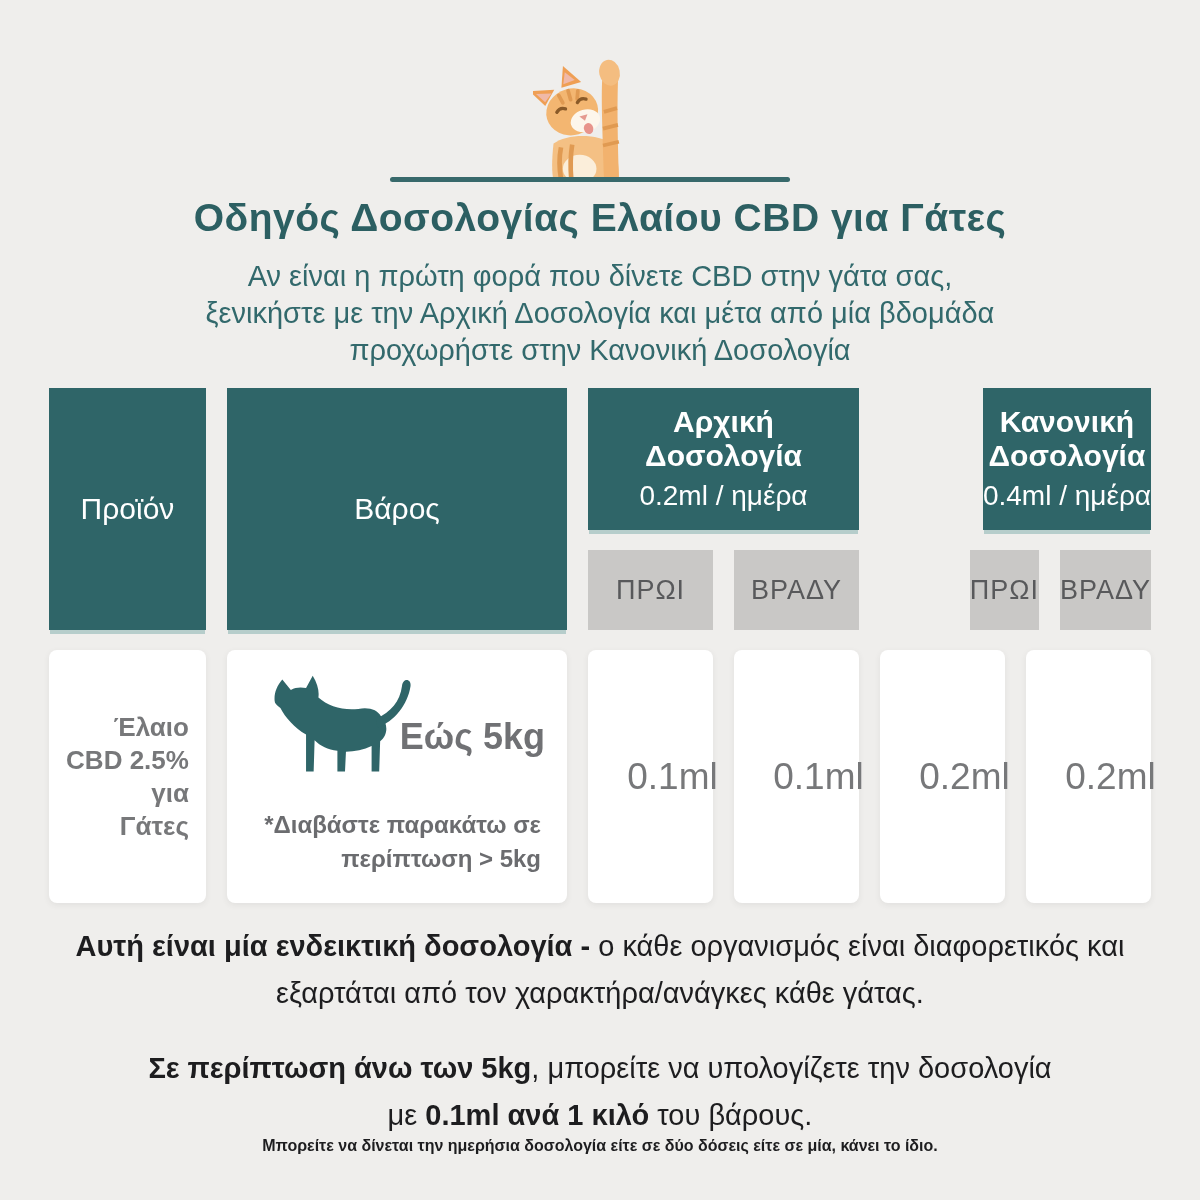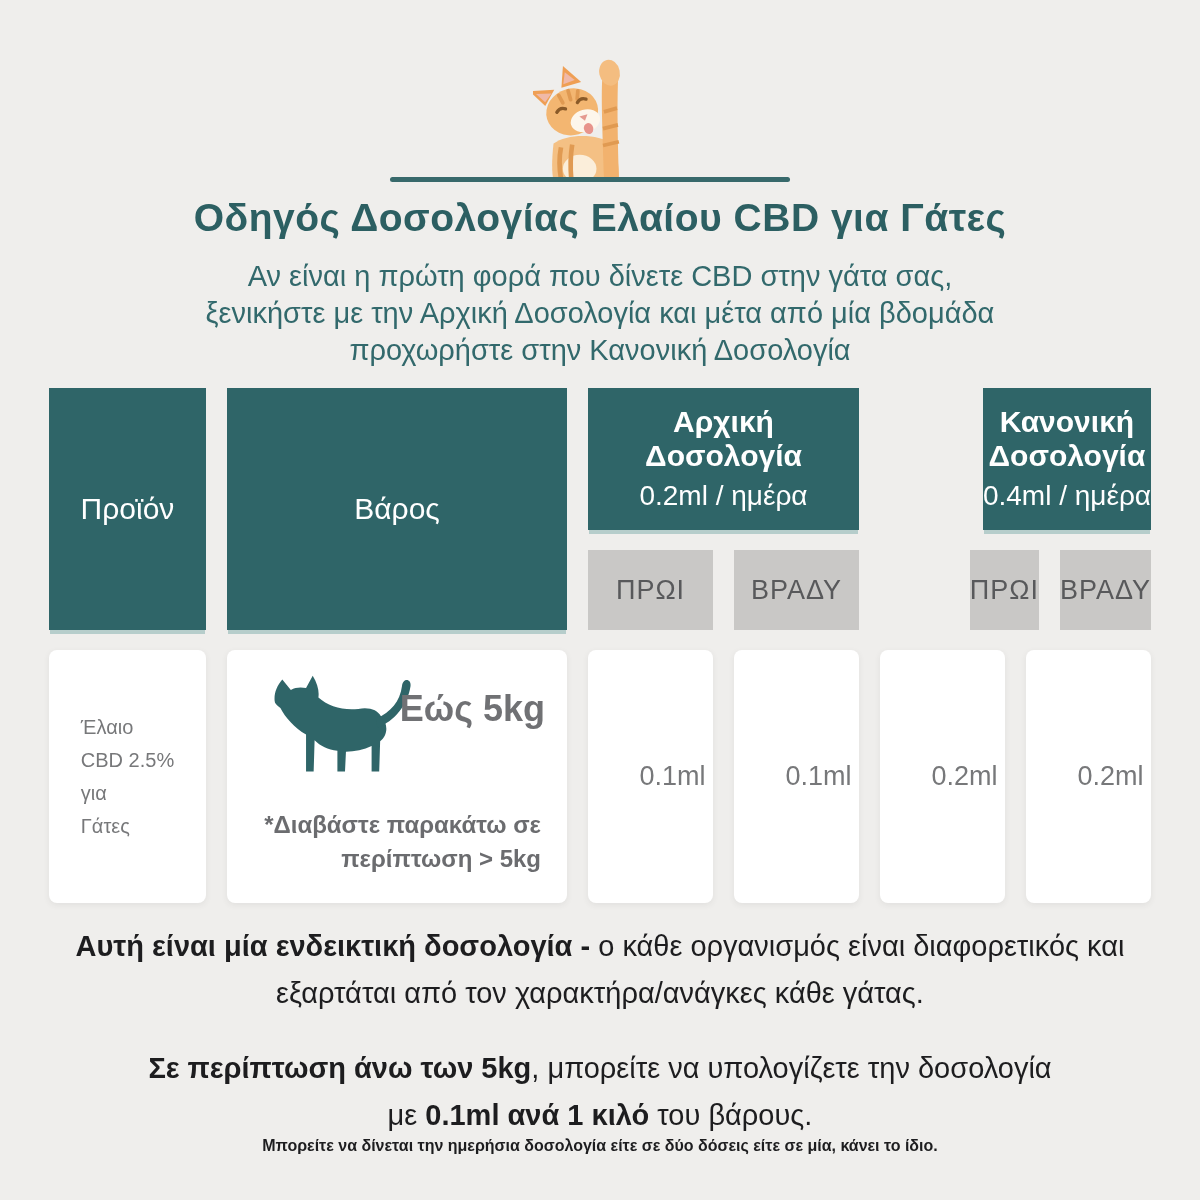--- a/index.html
+++ b/index.html
@@ -23,27 +23,27 @@
   .dose-group{display:flex;flex-direction:column;}
   .g1{grid-area:1/3/2/5;} .g2{grid-area:1/5/2/7;align-items:flex-end;}
   .dose-head{height:142px;display:flex;flex-direction:column;align-items:center;justify-content:center;line-height:34px;}
   .dose-head .bold-line{font-weight:bold;font-size:30px;}
   .dose-head .per-day{font-size:28px;margin-top:6px;}
   .subcols{display:flex;gap:21px;margin-top:20px;}
   .subcol{flex:1;height:80px;background:#c9c8c6;color:#58595b;font-weight:normal;font-size:27px;
           letter-spacing:1px;display:flex;align-items:center;justify-content:center;}
   .white{background:#ffffff;border-radius:8px;box-shadow:0 2px 6px rgba(70,70,70,0.08);}
   .cell-product{grid-area:2/1/3/2;display:flex;align-items:center;justify-content:center;
-                text-align:left;color:#77787a;font-size:20px;line-height:33px;}
+                text-align:right;color:#77787a;font-size:26px;line-height:33px;font-weight:bold;}
   .cell-weight{grid-area:2/2/3/3;position:relative;}
   .cat-icon{position:absolute;left:42px;top:20px;width:152px;height:112px;}
-  .weight-label{position:absolute;right:22px;top:38px;font-size:36px;font-weight:bold;color:#707174;}
+  .weight-label{position:absolute;right:22px;top:66px;font-size:36px;font-weight:bold;color:#707174;}
   .weight-note{position:absolute;right:26px;top:158px;text-align:right;font-size:24px;font-weight:bold;
                color:#6b6c6f;line-height:34px;}
-  .cell-value{display:flex;align-items:center;justify-content:center;font-size:27px;color:#77787a;padding-left:44px;}
+  .cell-value{display:flex;align-items:center;justify-content:center;font-size:37px;color:#77787a;padding-left:44px;}
   .v1{grid-area:2/3/3/4;} .v2{grid-area:2/4/3/5;} .v3{grid-area:2/5/3/6;} .v4{grid-area:2/6/3/7;}
   
   .note{position:absolute;left:0;width:1200px;text-align:center;color:#1d1d1f;}
   .n1{top:923px;font-size:29px;line-height:47px;}
   .n2{top:1045px;font-size:29px;line-height:47px;}
   .n3{top:1126px;font-size:16px;line-height:40px;font-weight:bold;}
   .b{font-weight:bold;}
 </style>
 </head>
 <body>

